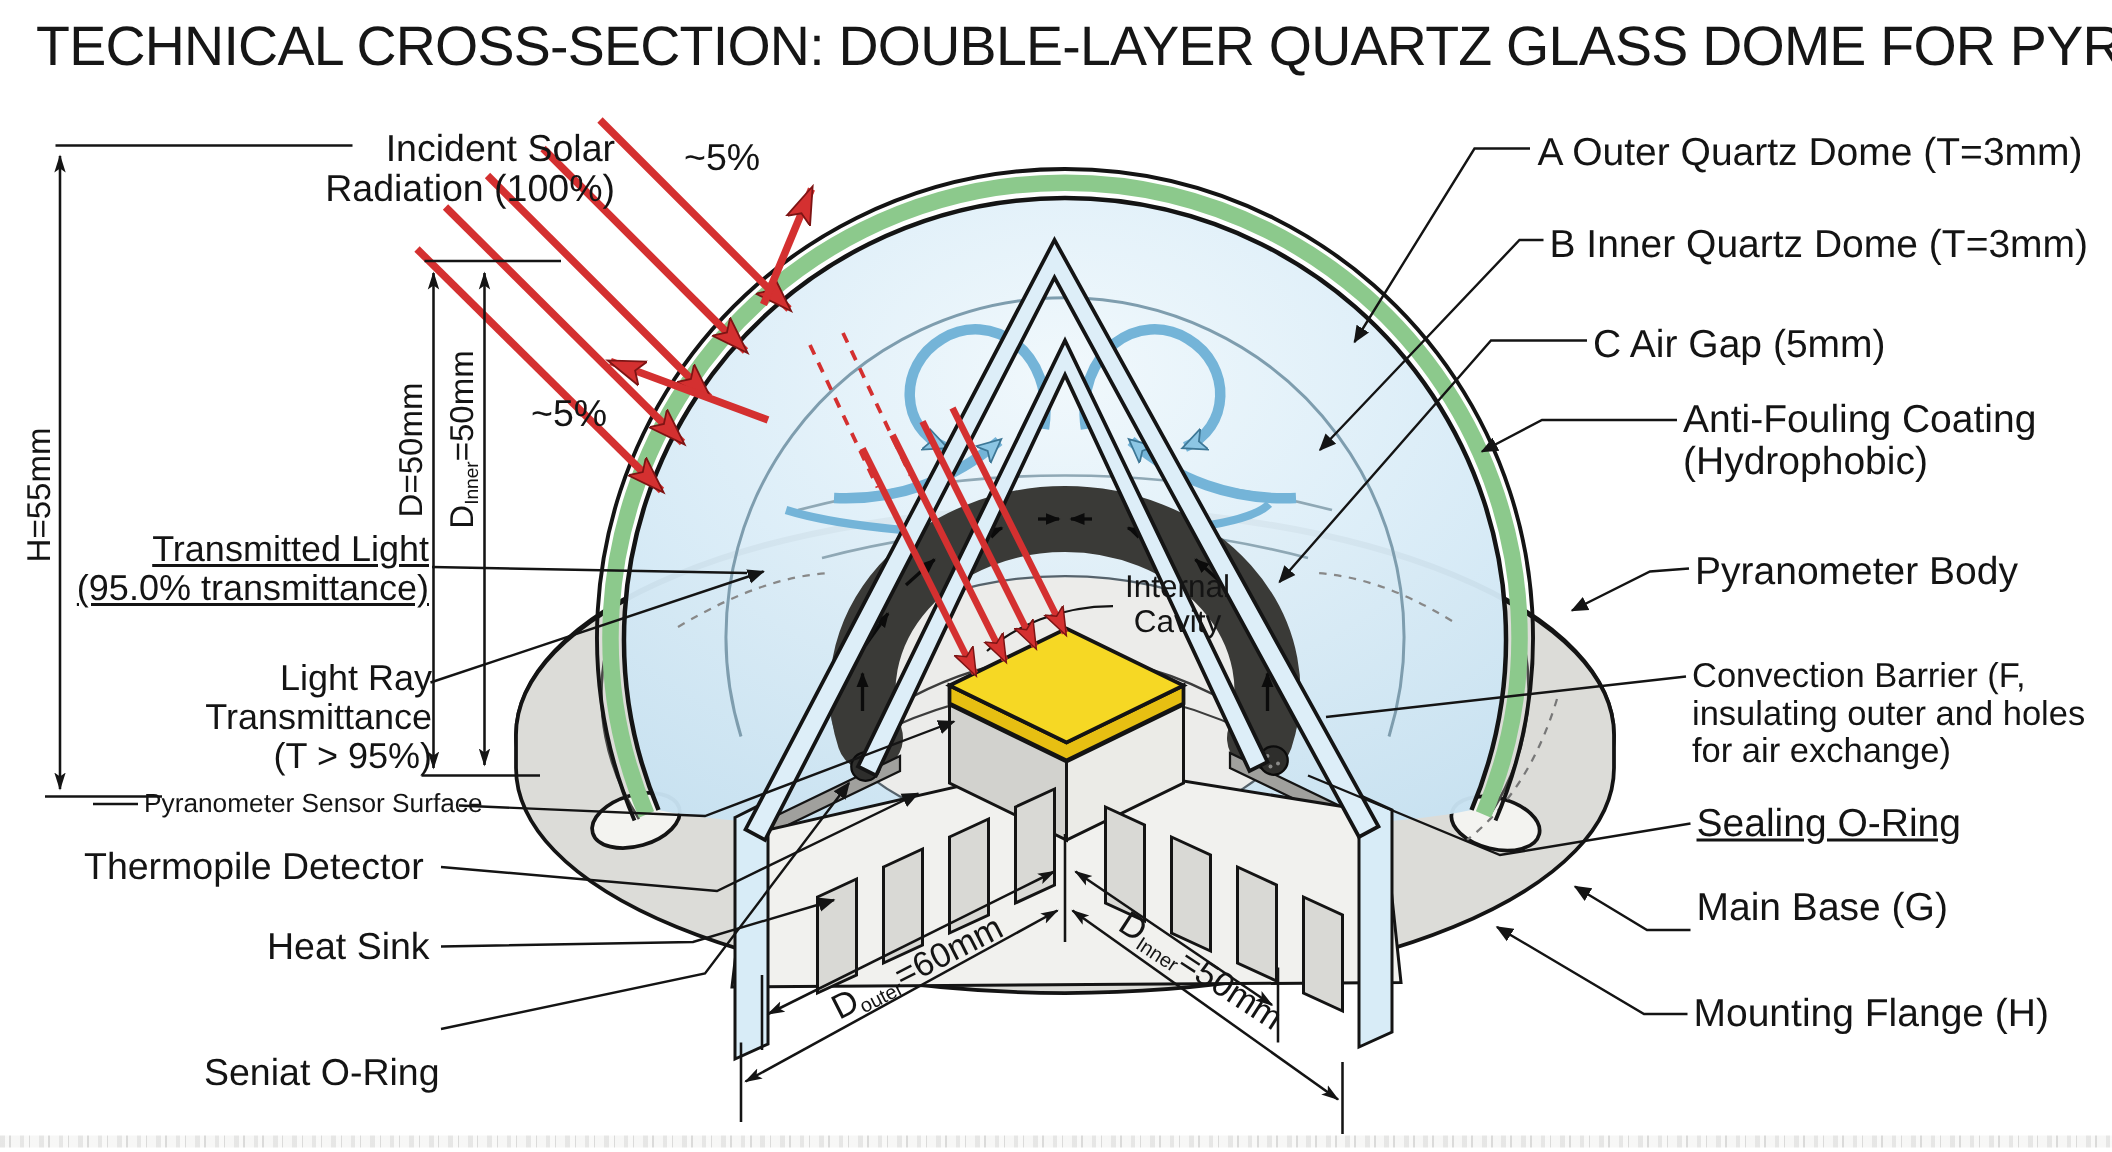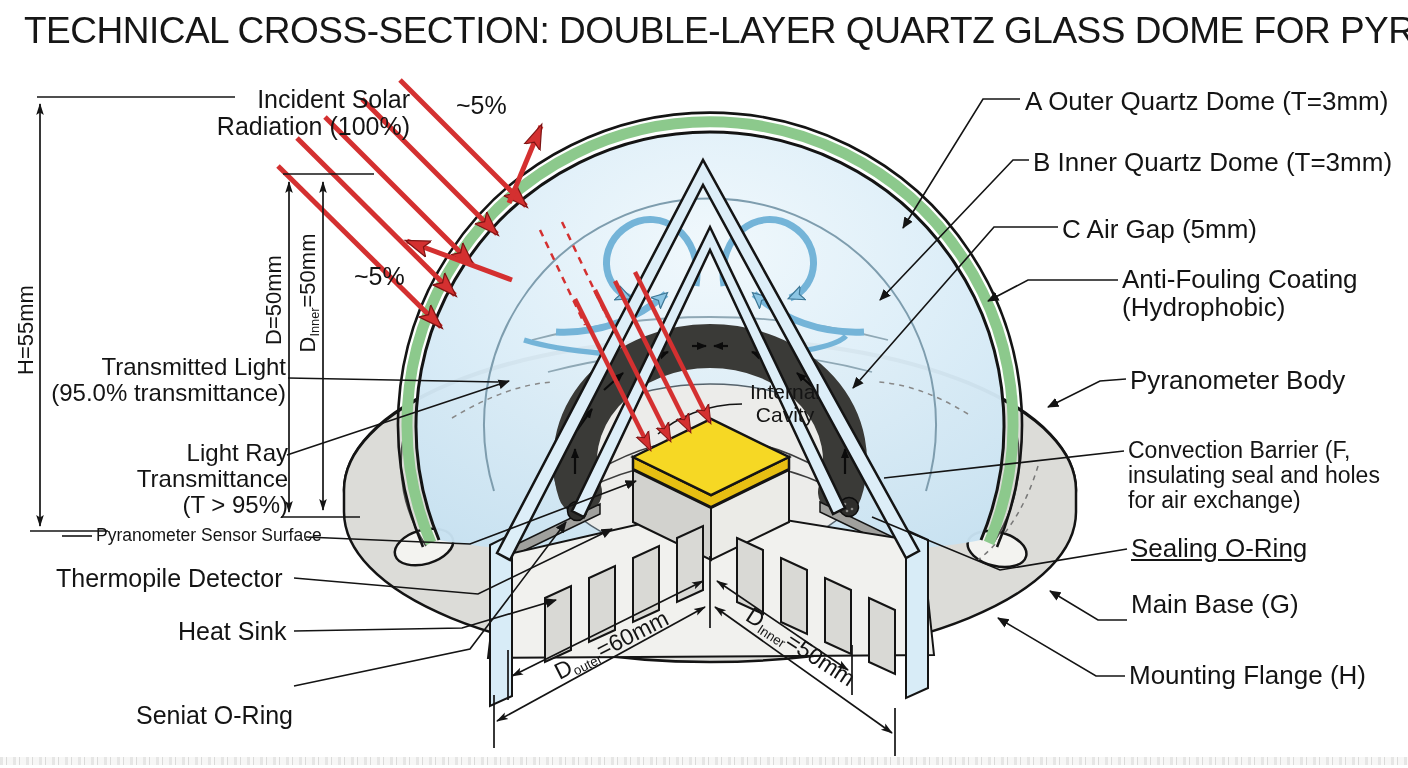--- a/index.html
+++ b/index.html
@@ -197,21 +197,21 @@
 
 <div id="title">TECHNICAL CROSS-SECTION: DOUBLE-LAYER QUARTZ GLASS DOME FOR PYRANOMETER</div>
 
 <div class="lbl rgt" style="left:200px;top:86px;width:210px;font-size:25px;text-align:right;">
   <div>Incident Solar</div>
   <div>Radiation (100%)</div>
 </div>
 <div class="lbl" style="left:456px;top:92px;font-size:25px;">~5%</div>
 <div class="lbl" style="left:354px;top:263px;font-size:25px;">~5%</div>
 
-<div class="lbl rgt" style="left:40px;top:354px;width:246px;font-size:24px;">
+<div class="lbl rgt" style="left:40px;top:354px;width:246px;font-size:24px;text-decoration:underline;">
   <div>Transmitted Light</div>
   <div>(95.0% transmittance)</div>
 </div>
 <div class="lbl rgt" style="left:44px;top:440px;width:244px;font-size:24px;">
   <div>Light Ray Transmittance</div>
   <div>(T &gt; 95%)</div>
 </div>
 <div class="lbl" style="left:96px;top:526px;font-size:17.5px;">Pyranometer Sensor Surface</div>
 <div class="lbl" style="left:56px;top:565px;font-size:25px;">Thermopile Detector</div>
 <div class="lbl" style="left:178px;top:618px;font-size:25px;">Heat Sink</div>
@@ -225,21 +225,21 @@
 <div class="lbl" style="left:1025px;top:87px;font-size:26px;">A Outer Quartz Dome (T=3mm)</div>
 <div class="lbl" style="left:1033px;top:148px;font-size:26px;">B Inner Quartz Dome (T=3mm)</div>
 <div class="lbl" style="left:1062px;top:215px;font-size:26px;">C Air Gap (5mm)</div>
 <div class="lbl" style="left:1122px;top:265px;font-size:26px;">
   <div>Anti-Fouling Coating</div>
   <div>(Hydrophobic)</div>
 </div>
 <div class="lbl" style="left:1130px;top:366px;font-size:26px;">Pyranometer Body</div>
 <div class="lbl" style="left:1128px;top:438px;font-size:23px;">
   <div>Convection Barrier (F,</div>
-  <div>insulating seal and holes</div>
+  <div>insulating outer and holes</div>
   <div>for air exchange)</div>
 </div>
 <div class="lbl" style="left:1131px;top:534px;font-size:26px;text-decoration:underline;">Sealing O-Ring</div>
 <div class="lbl" style="left:1131px;top:590px;font-size:26px;">Main Base (G)</div>
 <div class="lbl" style="left:1129px;top:661px;font-size:26px;">Mounting Flange (H)</div>
 
 <div class="lbl rot" style="left:26px;top:330px;--r:-90deg;font-size:22px;">H=55mm</div>
 <div class="lbl rot" style="left:274px;top:300px;--r:-90deg;font-size:22px;">D=50mm</div>
 <div class="lbl rot" style="left:309px;top:293px;--r:-90deg;font-size:22px;"><span>D</span><span class="sub">Inner</span><span>=50mm</span></div>
 <div class="lbl rot" style="left:612px;top:646px;--r:-27deg;font-size:23px;"><span>D</span><span class="sub">outer</span><span>=60mm</span></div>

